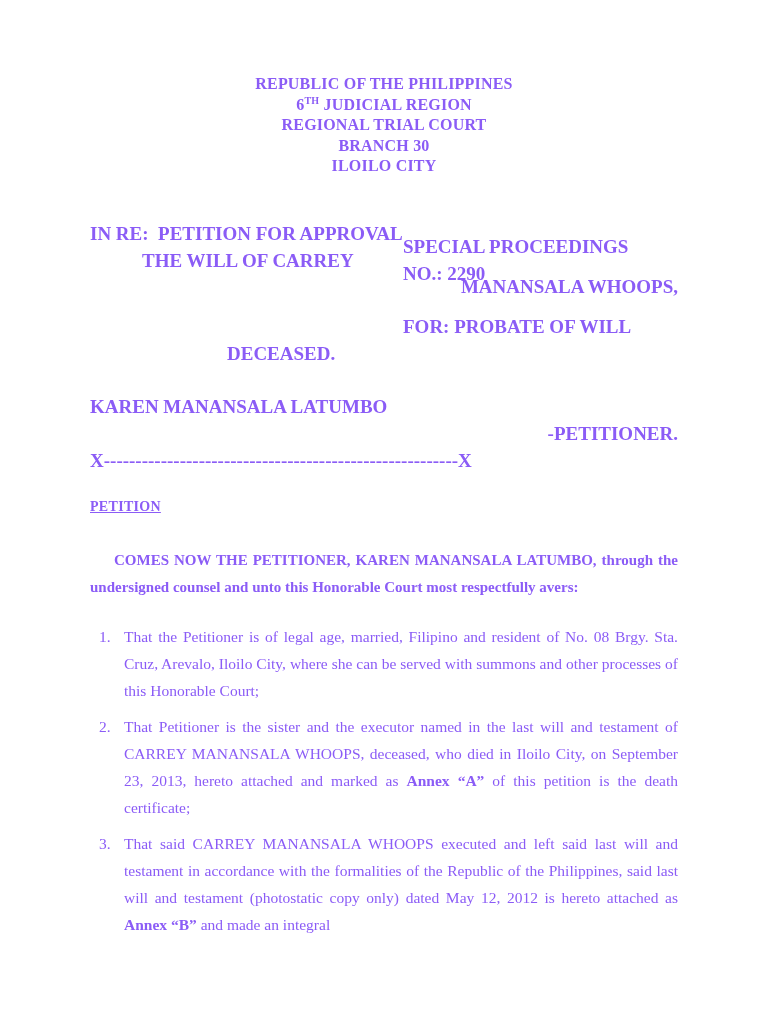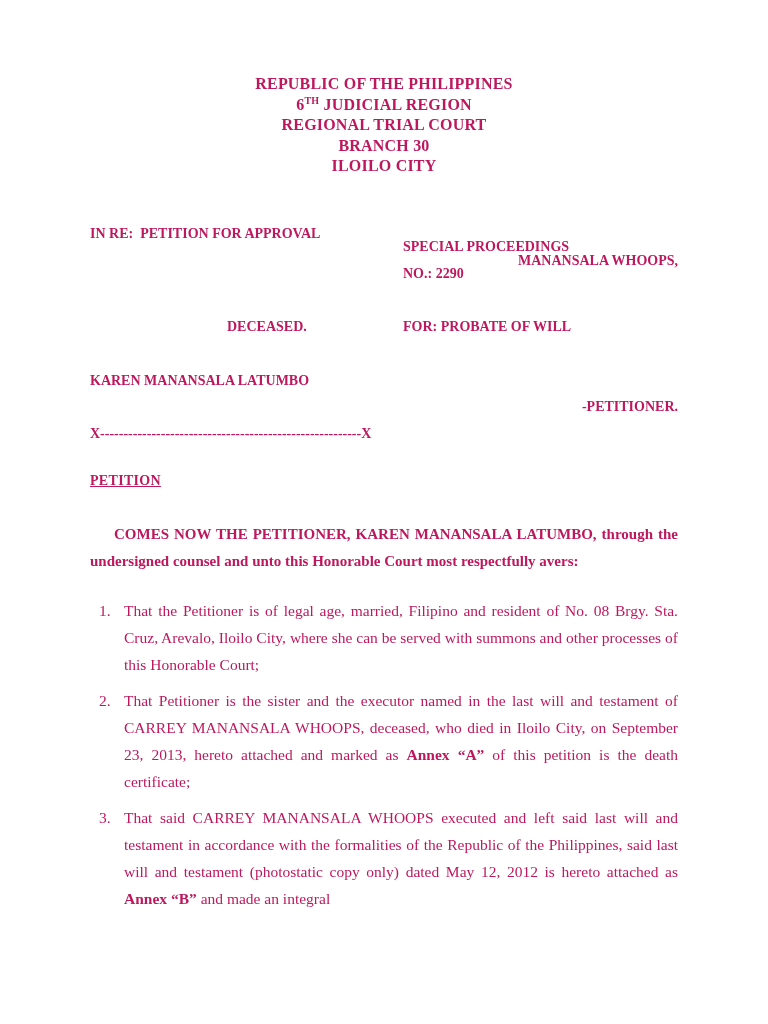--- a/index.html
+++ b/index.html
@@ -1,20 +1,20 @@
 <!DOCTYPE html>
 <html><head>
 <meta charset="utf-8">
 <style>
   html,body{margin:0;padding:0;background:#ffffff;}
   .page{
     position:relative;
     width:768px;height:1024px;
     background:#ffffff;
-    color:#be185d;
+    color:#8b5cf6;
     font-family:"Liberation Serif","DejaVu Serif",serif;
     overflow:hidden;
     box-sizing:border-box;
     border-radius:9px;
   }
   .content{padding:74px 90px 0 90px;}
 
   
   .court-header{
     text-align:center;
@@ -23,21 +23,21 @@
     line-height:20.6px;
     letter-spacing:.2px;
   }
   .sup{vertical-align:super;font-size:10px;line-height:0;}
 
   
   .caption{
     position:relative;
     margin-top:44px;
     font-weight:700;
-    font-size:14px;
+    font-size:19px;
     line-height:26.7px;
   }
   .cap-row{height:26.7px;white-space:pre;}
   .ind-a{padding-left:52px;}
   .ind-b{padding-left:40px;text-align:right;}
   .ind-c{padding-left:137px;margin-top:40px;}
   .ind-d{padding-left:153px;text-align:right;}
   .cap-right{
     position:absolute;
     top:13px;left:313px;
@@ -89,20 +89,21 @@
     <div class="court-header">
       <div>REPUBLIC OF THE PHILIPPINES</div>
       <div><span>6</span><span class="sup">TH</span><span> JUDICIAL REGION</span></div>
       <div>REGIONAL TRIAL COURT</div>
       <div>BRANCH 30</div>
       <div>ILOILO CITY</div>
     </div>
 
     <div class="caption">
       <div class="cap-row">IN RE:  PETITION FOR APPROVAL</div>
+      <div class="cap-row ind-a">THE WILL OF CARREY</div>
       <div class="cap-row ind-b">MANANSALA WHOOPS,</div>
       <div class="cap-row ind-c">DECEASED.</div>
       <div class="cap-row"></div>
       <div class="cap-row">KAREN MANANSALA LATUMBO</div>
       <div class="cap-row ind-d">-PETITIONER.</div>
       <div class="cap-row">X--------------------------------------------------------X</div>
 
       <div class="cap-right">
         <div class="cap-row">SPECIAL PROCEEDINGS</div>
         <div class="cap-row">NO.: 2290</div>

